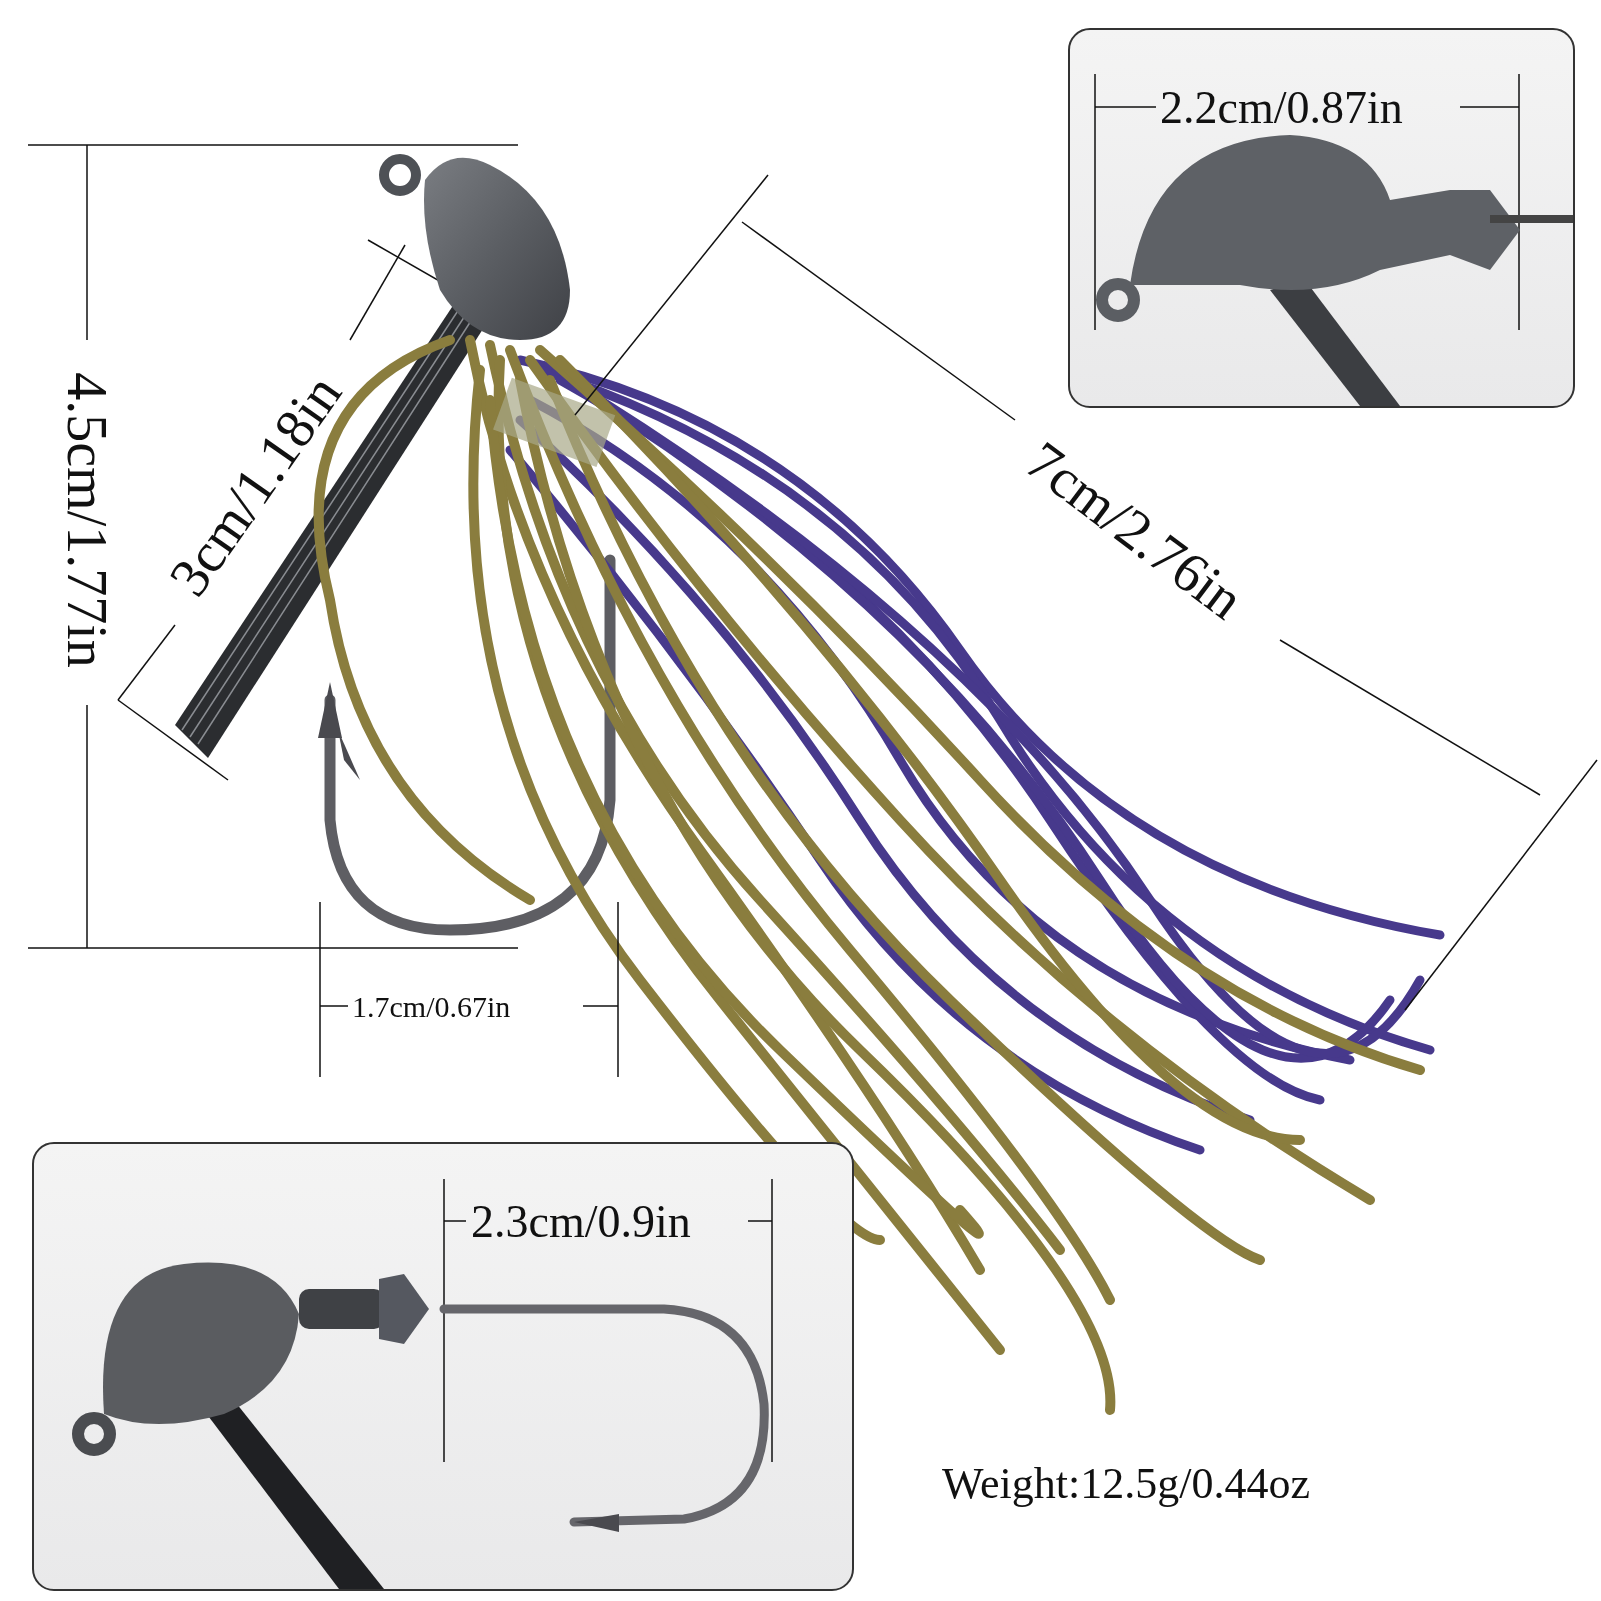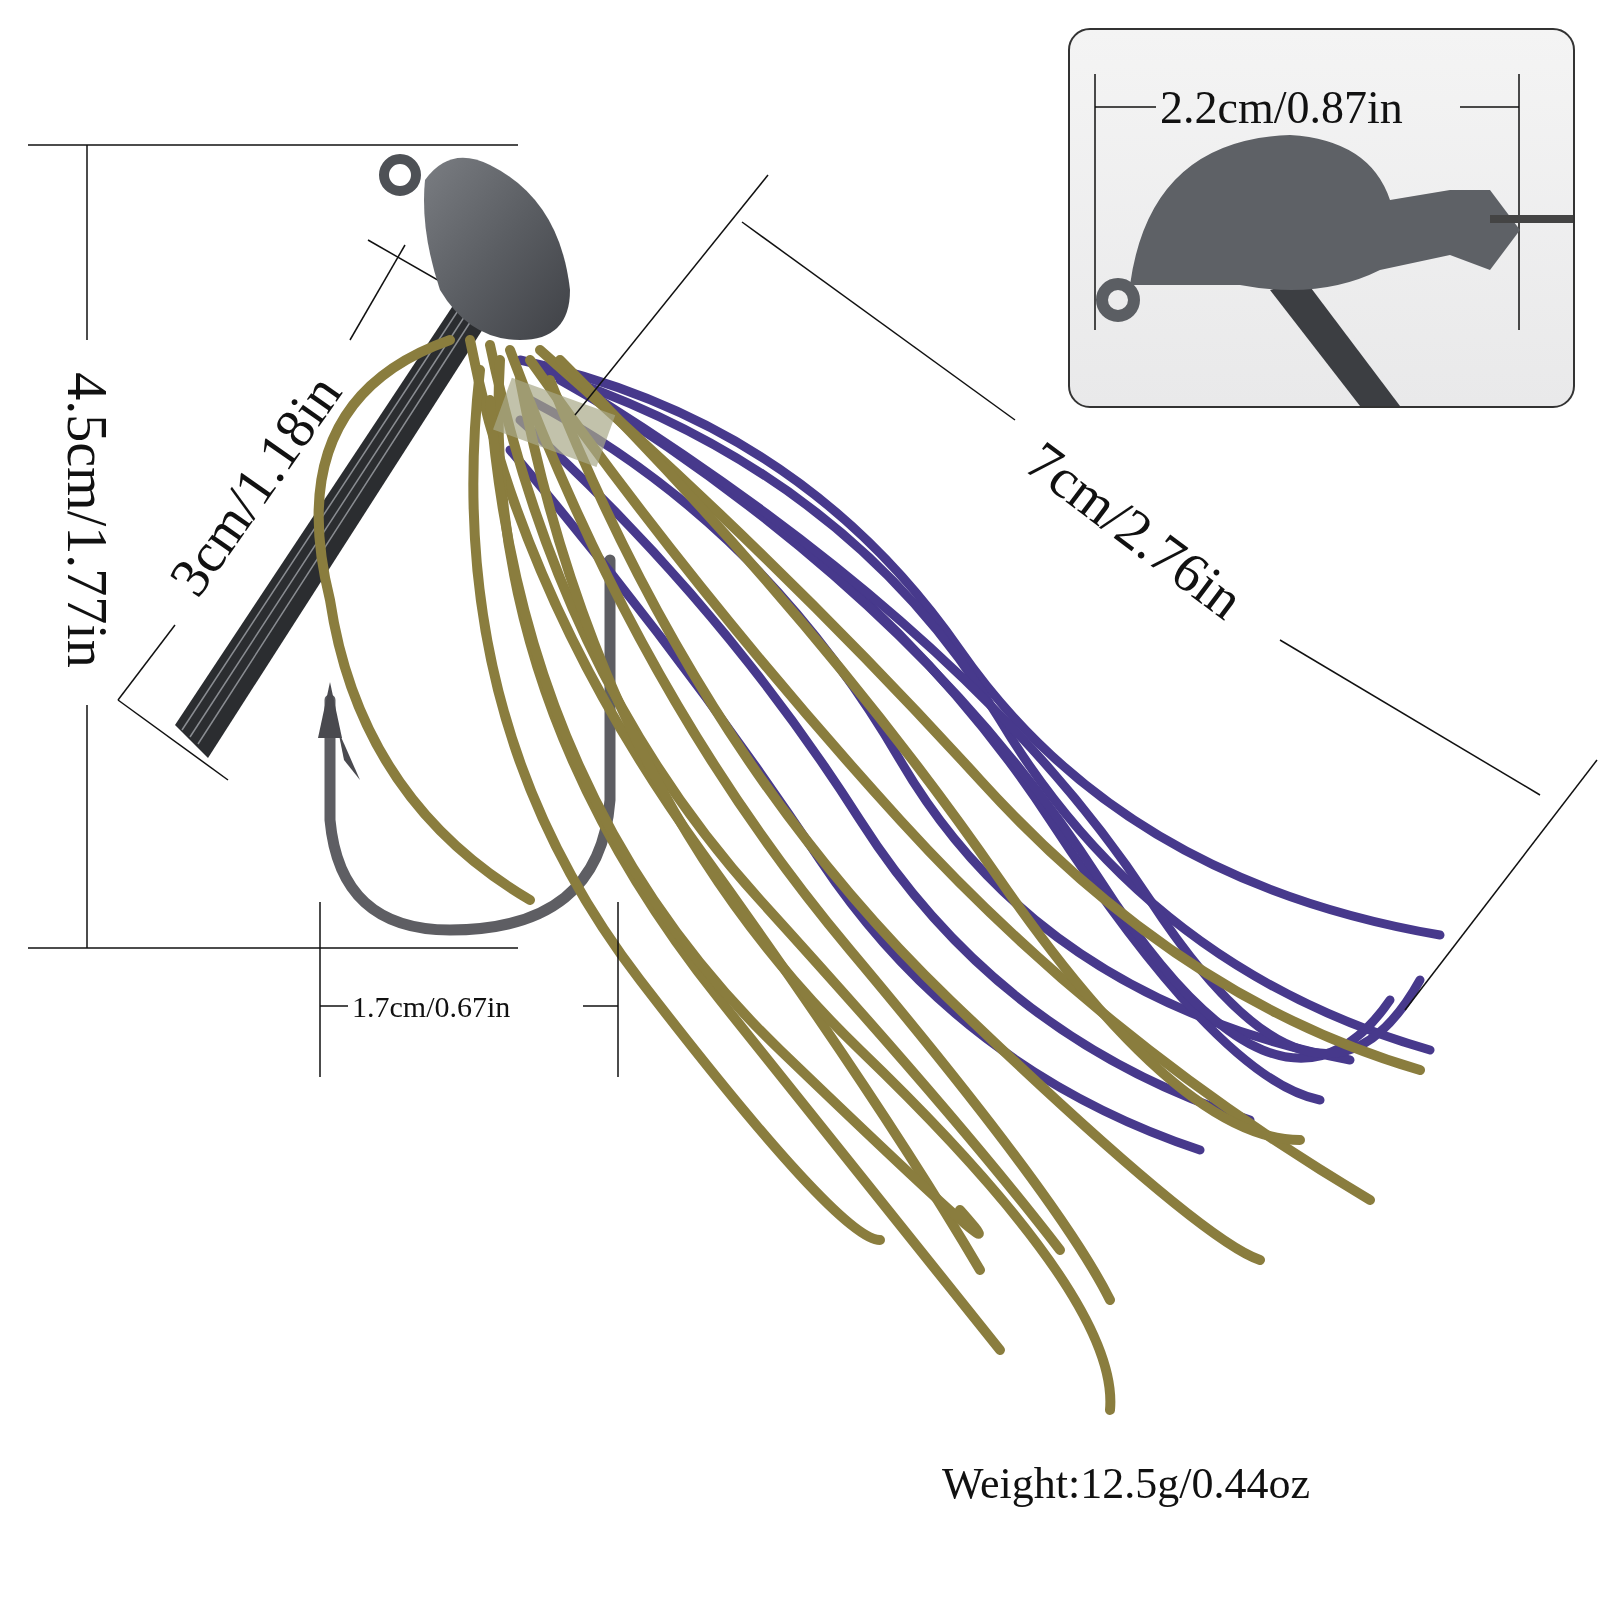--- a/index.html
+++ b/index.html
@@ -119,15 +119,33 @@
         <line x1="390" y1="77" x2="449" y2="77"></line>
       </g>
       <polygon points="200,260 235,250 330,376 290,376" fill="#3c3e42"></polygon>
       <circle cx="48" cy="270" r="16" fill="none" stroke="#5b5e63" stroke-width="12"></circle>
       <path d="M 60 255 Q 80 110 220 105 Q 300 110 320 170 L 380 160 L 420 160 L 450 200 L 420 240 L 380 225 L 310 240 Q 250 270 170 255 Z" fill="#5e6166"></path>
       <rect x="420" y="185" width="83" height="8" fill="#444"></rect>
     </svg>
     <div class="label" style="left:90px; top:55px; font-size:46px;">2.2cm/0.87in</div>
   </div>
 
+  <div class="inset" style="left:32px; top:1142px; width:818px; height:445px;">
+    <svg width="818" height="445" viewBox="0 0 818 445">
+      <g stroke="#111" stroke-width="1.5">
+        <line x1="410" y1="35" x2="410" y2="318"></line>
+        <line x1="738" y1="35" x2="738" y2="318"></line>
+        <line x1="410" y1="77" x2="432" y2="77"></line>
+        <line x1="714" y1="77" x2="738" y2="77"></line>
+      </g>
+      <polygon points="150,240 175,225 350,445 305,445" fill="#1f2023"></polygon>
+      <circle cx="60" cy="290" r="16" fill="none" stroke="#4a4c50" stroke-width="12"></circle>
+      <path d="M 70 270 Q 60 130 150 120 Q 240 110 265 170 Q 260 240 190 270 Q 120 290 70 270 Z" fill="#5a5c60"></path>
+      <rect x="265" y="145" width="85" height="40" rx="10" fill="#3f4145"></rect>
+      <polygon points="345,135 370,130 395,165 370,200 345,195" fill="#555860"></polygon>
+      <path d="M 410 165 L 630 165 Q 720 170 730 260 Q 735 360 650 375 L 540 378" fill="none" stroke="#66666b" stroke-width="9" stroke-linecap="round"></path>
+      <polygon points="540,378 585,370 585,388" fill="#4a4a4f"></polygon>
+    </svg>
+    <div class="label" style="left:437px; top:55px; font-size:46px;">2.3cm/0.9in</div>
+  </div>
 
   <div class="label" style="left:942px; top:1462px; font-size:44px;">Weight:12.5g/0.44oz</div>
 </div>
 
 </body></html>

